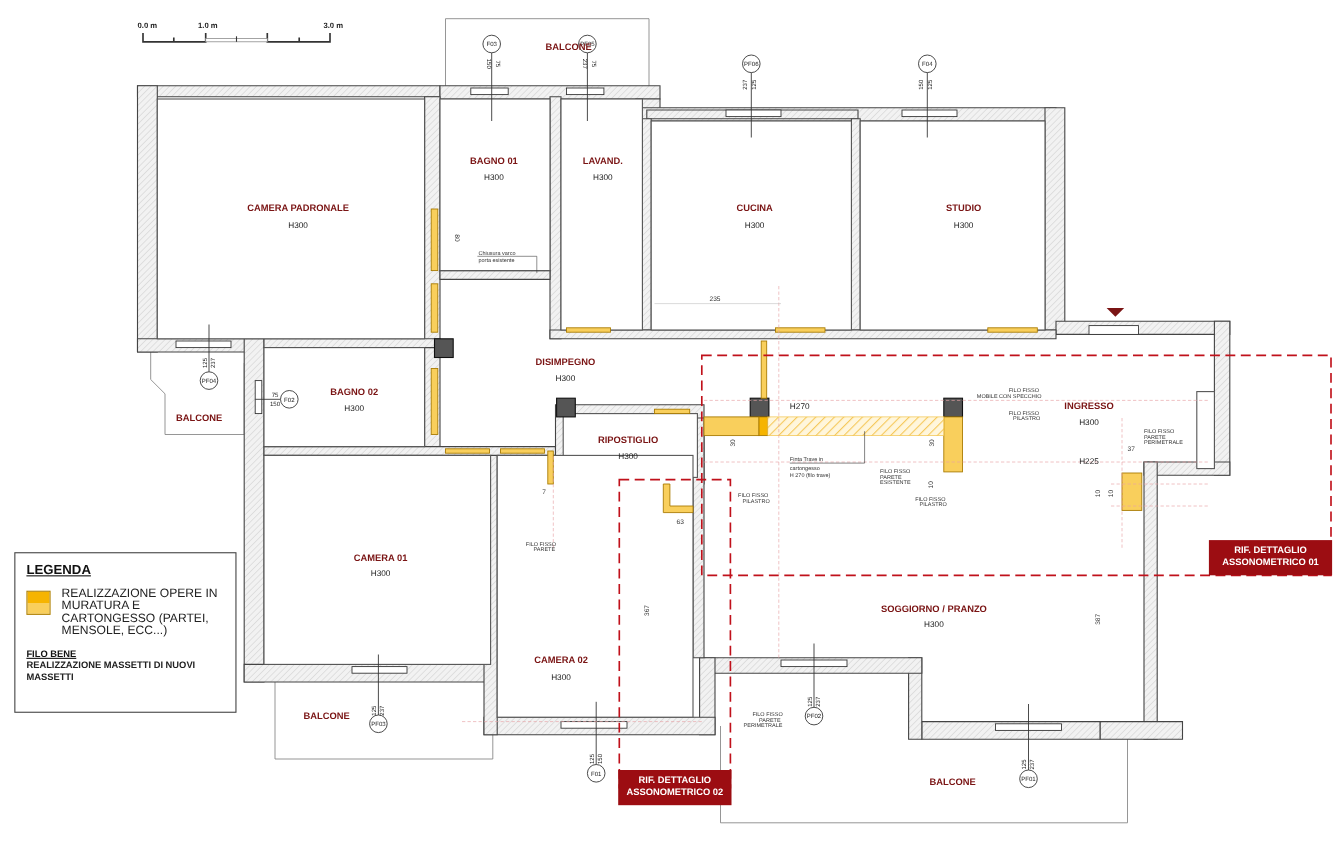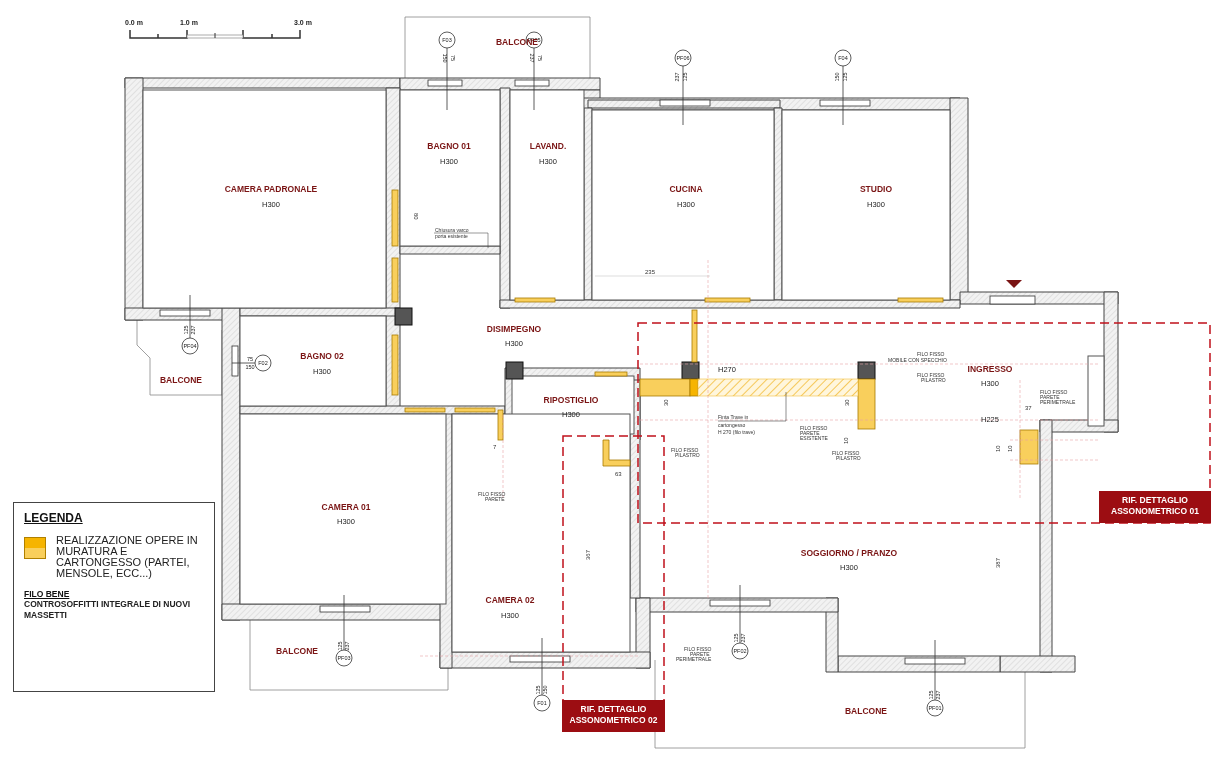--- a/index.html
+++ b/index.html
@@ -6,21 +6,21 @@
   body{width:1222px;height:768px;position:relative;overflow:hidden;font-family:"Liberation Sans",sans-serif;}
   svg{position:absolute;left:0;top:0;}
   .room{font-family:"Liberation Sans",sans-serif;font-weight:bold;font-size:8.5px;fill:#7a1414;text-anchor:middle;}
   .h{font-family:"Liberation Sans",sans-serif;font-size:7.5px;fill:#222;text-anchor:middle;}
   .lbl{font-family:"Liberation Sans",sans-serif;font-size:5px;fill:#333;}
   .dim{font-family:"Liberation Sans",sans-serif;font-size:6px;fill:#333;}
   .tag{font-family:"Liberation Sans",sans-serif;font-size:5.5px;fill:#222;text-anchor:middle;}
   .scale{font-family:"Liberation Sans",sans-serif;font-weight:bold;font-size:7px;fill:#222;}
   .wall{fill:url(#hatch);stroke:#444;stroke-width:1;}
   .inner{fill:#fff;stroke:#555;stroke-width:1;}
-  .legend{position:absolute;left:13px;top:502px;width:202px;height:190px;border:1px solid #444;background:#fff;box-sizing:border-box;padding:8px 10px;}
+  .legend{position:absolute;left:13px;top:502px;width:202px;height:146px;border:1px solid #444;background:#fff;box-sizing:border-box;padding:8px 10px;}
   .legend-title{font-weight:bold;font-size:12px;color:#111;text-decoration:underline;margin-bottom:10px;}
   .legend-row{display:flex;align-items:flex-start;margin-bottom:10px;}
   .sw{width:22px;height:22px;margin-right:10px;margin-top:2px;flex:none;box-sizing:border-box;}
   .sw-solid{background:linear-gradient(#f6b400 50%,#f9cf5c 50%);border:1px solid #b08000;}
   .sw-hatch{background:repeating-linear-gradient(135deg,#fbe6a6 0 2px,#fff8e3 2px 4px);border:1px solid #c9b27a;}
   .legend-text{font-weight:normal;font-size:11px;line-height:11px;color:#222;}
   .nota-title{font-weight:bold;font-size:8.5px;text-decoration:underline;color:#111;margin-top:6px;}
   .nota-text{font-weight:bold;font-size:8.5px;line-height:11px;color:#222;}
   .rif{position:absolute;background:#9c0d12;color:#fff;font-weight:bold;font-size:8.5px;line-height:11px;text-align:center;padding:4px 6px;box-sizing:border-box;}
 </style>
@@ -325,21 +325,21 @@
   </g>
 </svg>
 
 <div class="legend">
   <div class="legend-title">LEGENDA</div>
   <div class="legend-row">
     <div class="sw sw-solid"></div>
     <div class="legend-text">REALIZZAZIONE OPERE IN MURATURA E CARTONGESSO (PARTEI, MENSOLE, ECC...)</div>
   </div>
   <div class="nota-title">FILO BENE</div>
-  <div class="nota-text">CONTROSOFFITTI INTEGRALE DI NUOVI MASSETTI</div>
+  <div class="nota-text">REALIZZAZIONE MASSETTI DI NUOVI MASSETTI</div>
 </div>
 
 <div class="rif" style="left:1099px;top:491px;width:112px;height:32px;">
   <div>RIF. DETTAGLIO</div>
   <div>ASSONOMETRICO 01</div>
 </div>
 <div class="rif" style="left:562px;top:700px;width:103px;height:32px;">
   <div>RIF. DETTAGLIO</div>
   <div>ASSONOMETRICO 02</div>
 </div>

